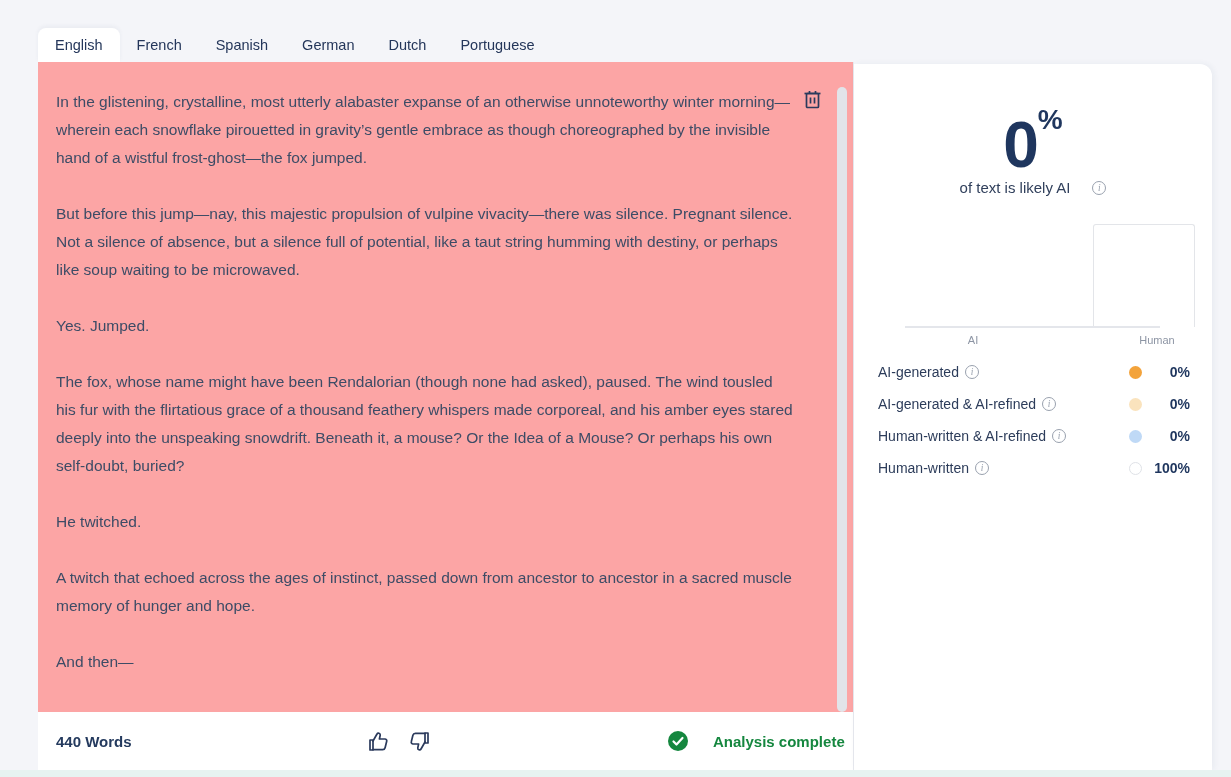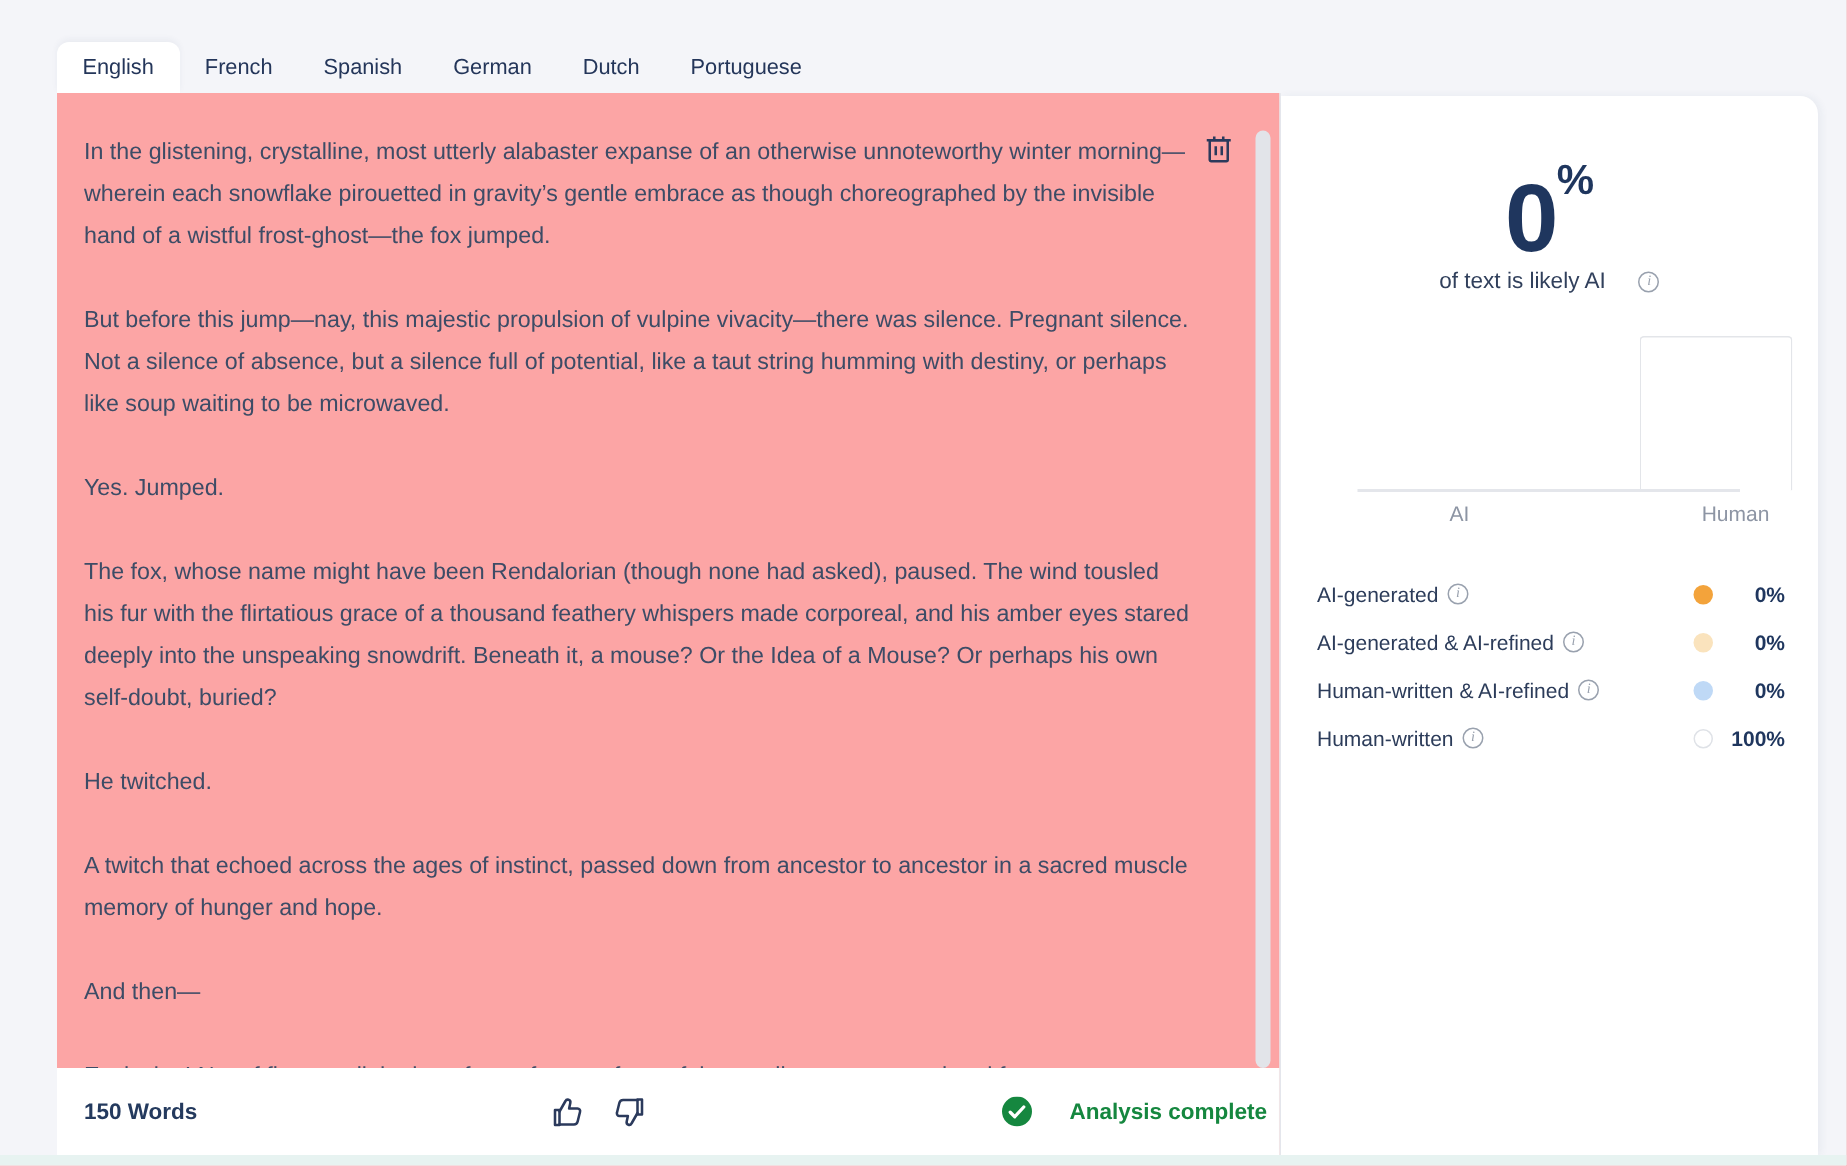--- a/index.html
+++ b/index.html
@@ -38,26 +38,26 @@
   .score-unit { font-size:28px; font-weight:700; vertical-align:38px; }
   .score-caption { position:absolute; top:115px; left:0; width:100%; text-align:center; font-size:15px; color:#31405c; display:flex; justify-content:center; align-items:center; gap:22px; }
 
   
   .chart { position:absolute; left:51px; top:161px; width:255px; height:103px; }
   .chart-baseline { position:absolute; left:0; bottom:0; width:255px; height:2px; background:#e4e6eb; }
   .bar { position:absolute; bottom:1px; background:#ffffff; border:1px solid #e3e5e9; border-bottom:none; border-radius:3px 3px 0 0; }
   .bar-ai { left:17px; width:102px; height:0; border:none; }
   .bar-human { left:188px; width:102px; height:103px; }
   .chart-labels { position:absolute; left:51px; top:270px; width:255px; }
-  .chart-label { position:absolute; font-size:14px; color:#8d95a4; transform:translateX(-50%); }
+  .chart-label { position:absolute; font-size:11px; color:#8d95a4; transform:translateX(-50%); }
   .chart-label.ai { left:68px; }
   .chart-label.human { left:252px; }
 
   
-  .legend { position:absolute; left:24px; top:316px; width:312px; }
+  .legend { position:absolute; left:24px; top:292px; width:312px; }
   .legend-row { display:flex; align-items:center; height:32px; }
   .legend-label { font-size:14px; color:#2c3c5a; display:flex; align-items:center; gap:6px; }
   .legend-spacer { flex:1; }
   .dot { width:13px; height:13px; border-radius:50%; flex:none; }
   .dot--outlined { border:1px solid #dfe2e7; }
   .legend-value { width:48px; text-align:right; font-size:14px; font-weight:700; color:#1f365e; }
 
   .info-icon { display:inline-flex; align-items:center; justify-content:center; width:14px; height:14px; border:1px solid #99a1ae; border-radius:50%; color:#99a1ae; font-size:9.5px; font-family:"Liberation Serif", serif; font-style:italic; flex:none; cursor:pointer; }
 
   .bottom-strip { position:absolute; left:0; top:770px; width:1231px; height:7px; background:#e7f3f1; }
@@ -100,21 +100,21 @@
           <line x1="0.5" y1="3.5" x2="16.5" y2="3.5"></line>
           <line x1="5.5" y1="3.5" x2="5.5" y2="1"></line>
           <line x1="11.5" y1="3.5" x2="11.5" y2="1"></line>
           <line x1="6.5" y1="7.5" x2="6.5" y2="13.5"></line>
           <line x1="10.5" y1="7.5" x2="10.5" y2="13.5"></line>
         </svg>
       </span>
     </button>
 
     <div class="bottom-bar">
-      <span class="word-count">150 Words</span>
+      <span class="word-count">440 Words</span>
 
       <div class="feedback">
         <button class="thumb-btn">
           <span>
             <svg width="22" height="21" viewBox="0 0 22 21" fill="none" stroke="#2b3a5c" stroke-width="1.7" stroke-linejoin="round" stroke-linecap="round">
               <path d="M3 9h3v10H3z"></path>
               <path d="M6 10l4-7c.4-.8 1.3-1.1 2.1-.8.9.3 1.3 1.2 1.1 2.1L12.4 8H18c1.2 0 2 1.1 1.7 2.2l-1.6 6.5c-.3 1.2-1.3 2-2.5 2H6"></path>
             </svg>
           </span>
         </button>

